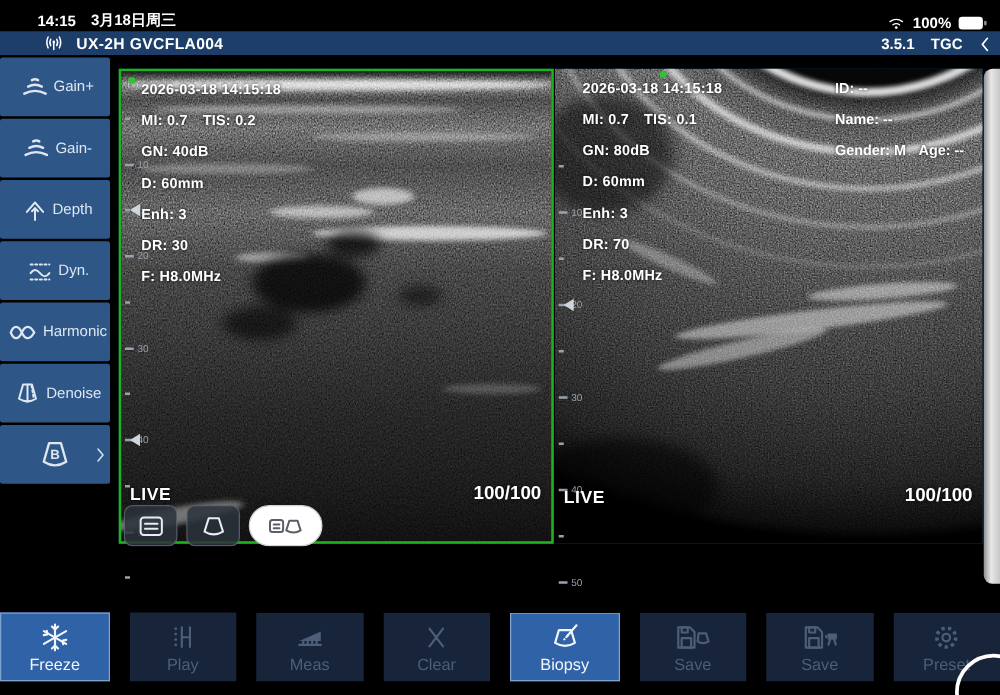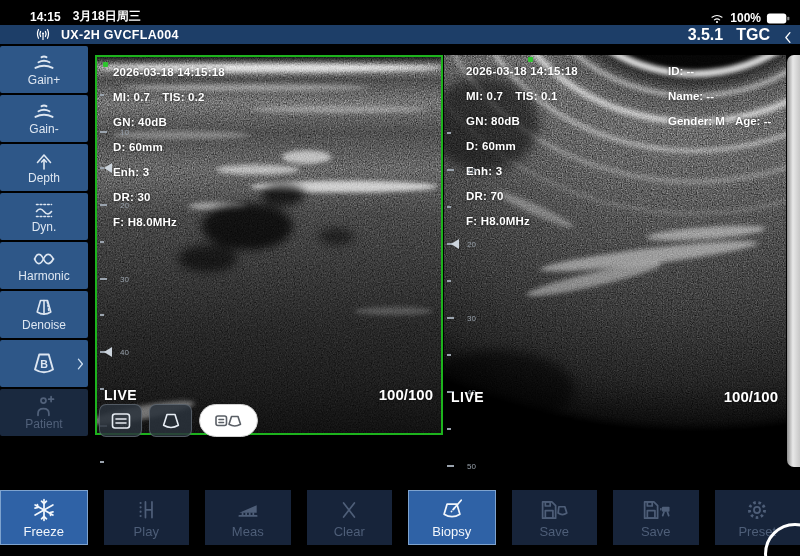--- a/index.html
+++ b/index.html
@@ -9,25 +9,25 @@
   
   .status-bar{position:absolute;top:0;left:0;right:0;height:25px;display:flex;align-items:flex-end;
     color:#fff;font-size:12px;font-weight:700;}
   .sb-left{margin-left:30px;display:flex;gap:12px;align-items:center;}
   .sb-right{margin-left:auto;margin-right:10px;display:flex;align-items:center;gap:5px;}
 
   
   .header{position:absolute;top:25px;left:0;right:0;height:19px;background:#1d3e68;display:flex;
     align-items:center;color:#fff;}
   .hd-left{margin-left:34px;display:flex;gap:9px;align-items:center;font-size:12.5px;font-weight:600;letter-spacing:.3px;}
-  .hd-right{margin-left:auto;margin-right:8px;display:flex;gap:13px;align-items:flex-end;font-size:16px;font-weight:600;}
+  .hd-right{margin-left:auto;margin-right:8px;display:flex;gap:13px;align-items:flex-end;font-size:12px;font-weight:600;}
 
   
   .sidebar{position:absolute;left:0;top:46px;width:88px;display:flex;flex-direction:column;gap:2px;}
-  .side-btn{height:47px;background:#2e5788;border-radius:2px;display:flex;flex-direction:column;
+  .side-btn{height:47px;background:#2e5788;border-radius:2px;display:flex;flex-direction:row;
     align-items:center;justify-content:center;color:#dde6f1;font-size:12px;position:relative;cursor:pointer;}
   .side-btn .lbl{line-height:13px;}
   .side-btn.disabled{background:#1a293f;color:#51617a;}
   .side-btn .chev{position:absolute;right:4px;top:50%;transform:translateY(-50%);}
 
   
   .toolbar{position:absolute;left:0;top:490px;width:800px;height:55px;display:flex;gap:16px;}
   .tb{flex:1;background:#17243a;display:flex;flex-direction:column;align-items:center;justify-content:center;
     color:#4e5e78;font-size:13px;gap:1px;box-sizing:border-box;cursor:pointer;}
   .tb.active{background:#2f62a6;color:#f2f6fb;border:1px solid #7ea3cf;}
@@ -54,21 +54,21 @@
     text-shadow:0 0 3px rgba(0,0,0,.85);}
   .patient-block{position:absolute;left:224px;top:4px;color:#fff;font-size:11.5px;font-weight:600;
     line-height:25px;text-shadow:0 0 3px rgba(0,0,0,.85);white-space:nowrap;}
   .patient-block .row span + span{margin-left:10px;}
 
   
   .ruler{position:absolute;left:3px;top:0;bottom:0;width:32px;}
   .rtick{position:absolute;left:0;height:2px;background:#9aa3ad;}
   .rtick.minor{width:4px;}
   .rtick.major{width:7px;}
-  .rlabel{position:absolute;left:20px;font-size:8px;color:#97a0aa;transform:translateY(-50%);}
+  .rlabel{position:absolute;left:10px;font-size:8px;color:#97a0aa;transform:translateY(-50%);}
   .rfocus{position:absolute;left:4px;width:0;height:0;border-top:5px solid transparent;
     border-bottom:5px solid transparent;border-right:8px solid #cdd5dd;transform:translateY(-50%);}
 
   
   .view-toggles{position:absolute;left:2px;bottom:-4px;display:flex;gap:7px;align-items:center;}
   .vt{height:31px;width:41px;border-radius:7px;display:flex;align-items:center;justify-content:center;
     background:rgba(42,50,60,.85);border:1px solid rgba(150,160,170,.4);color:#e7edf4;cursor:pointer;}
   .vt.selected{background:#fff;width:57px;border-radius:17px;color:#5a5f66;border:1px solid #d2d2d2;}
 
   
@@ -171,28 +171,20 @@
       <span class="lbl">Denoise</span>
     </div>
     <div class="side-btn">
       <svg class="icn" width="34" height="26" viewBox="0 0 24 22">
         <path d="M8 3 H16 L19.6 15.6 Q12 20.4 4.4 15.6 Z" stroke-width="1.3"></path>
         <text class="fl" x="12" y="14" font-size="9" font-weight="bold" text-anchor="middle">B</text>
       </svg>
       <svg class="icn chev" width="8" height="13" viewBox="0 0 10 16" style="color:#cfe0f2">
         <path d="M3 2 L8 8 L3 14" stroke-width="1.8"></path>
       </svg>
-    </div>
-    <div class="side-btn disabled">
-      <svg class="icn" width="28" height="24" viewBox="0 0 24 22">
-        <circle cx="11.5" cy="6" r="2.3"></circle>
-        <path d="M6.5 19.5 V18 q0-4.5 5-4.5 t5 4.5 V19.5"></path>
-        <path d="M18.5 2.5 v4.4 M16.3 4.7 h4.4"></path>
-      </svg>
-      <span class="lbl">Patient</span>
     </div>
   </div>
 
   <div class="panel" id="leftPanel">
     <svg class="usimg" viewBox="0 0 348 444" preserveAspectRatio="none">
       <defs>
         <filter id="spk1" x="0%" y="0%" width="100%" height="100%">
           <feTurbulence type="fractalNoise" baseFrequency="0.85 0.55" numOctaves="2" seed="7" stitchTiles="stitch"></feTurbulence>
           <feColorMatrix type="matrix" values="0 0 0 0 1  0 0 0 0 1  0 0 0 0 1  0.5 0.5 0.5 0 -0.18"></feColorMatrix>
         </filter>

